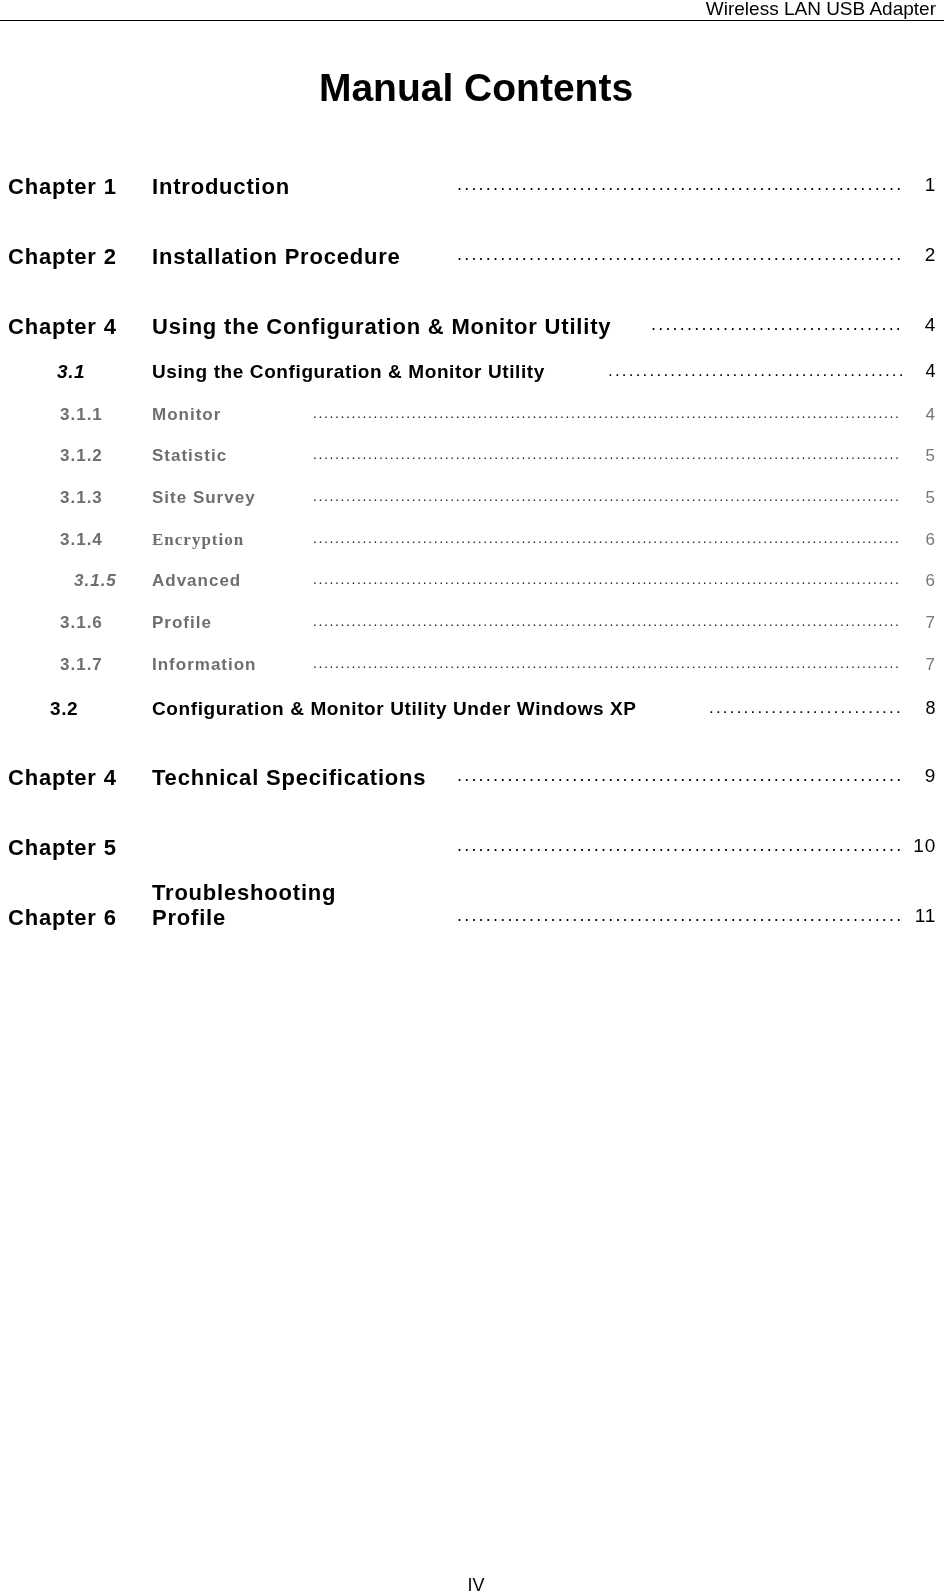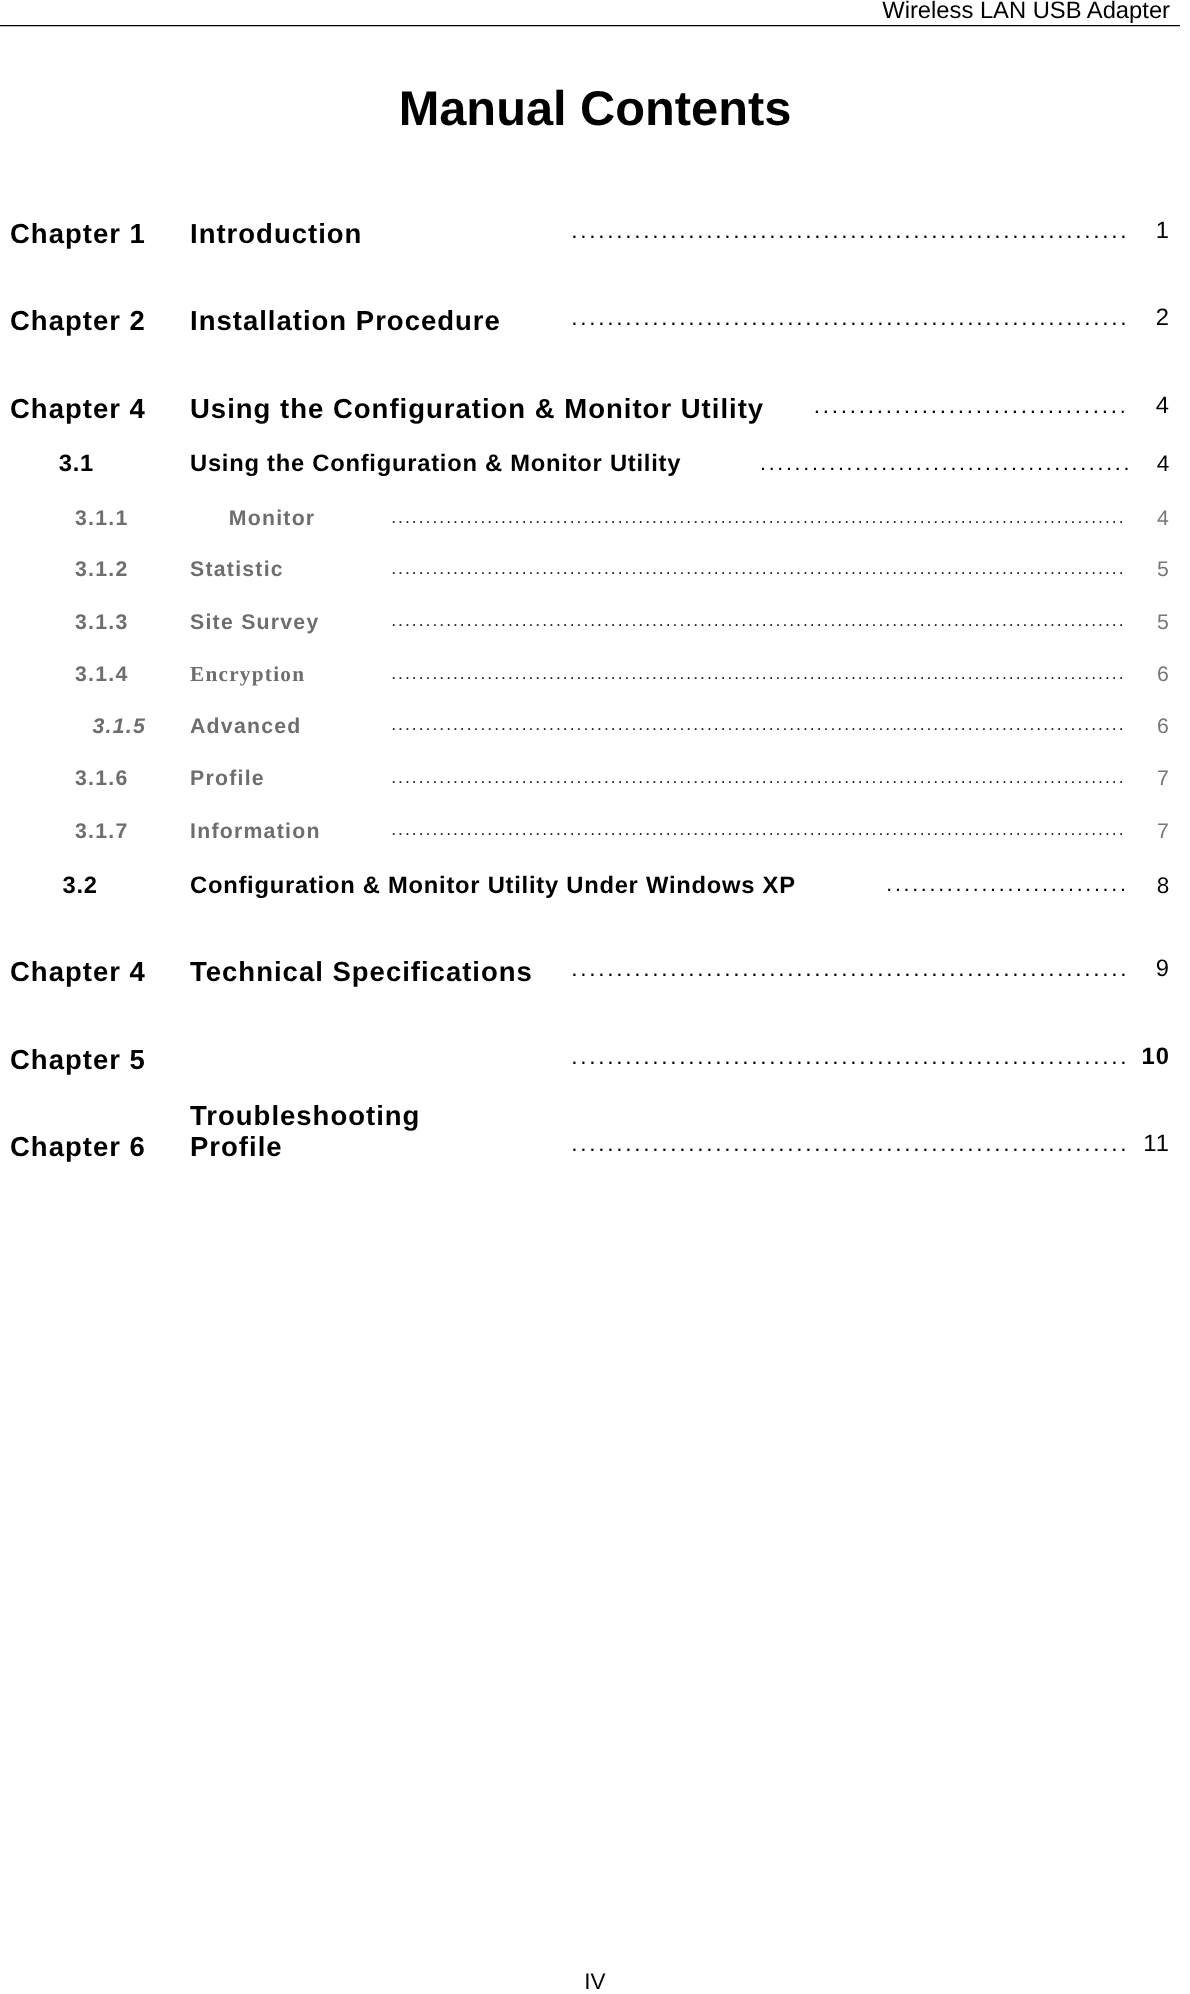--- a/index.html
+++ b/index.html
@@ -59,29 +59,29 @@
 </div>
 
 <div class="row chap" style="top:314px;">
   <span class="abs" style="left:8px;">Chapter  4</span>
   <span class="abs" style="left:152px;">Using the Configuration &amp; Monitor Utility</span>
   <span class="abs dots" style="left:651px; width:248px;">................................................................................................................................</span>
   <span class="abs page" style="right:16px;">4</span>
 </div>
 
 <div class="row sec" style="top:361px;">
-  <span class="abs" style="left:47px;">3.1</span>
+  <span class="abs" style="left:57px;font-style:italic;">3.1</span>
   <span class="abs" style="left:152px;">Using the Configuration &amp; Monitor Utility</span>
   <span class="abs dots" style="left:608px; width:296px;">................................................................................................................................</span>
   <span class="abs page" style="right:16px;">4</span>
 </div>
 
 <div class="row sub" style="top:405px;">
   <span class="abs" style="left:60px;">3.1.1</span>
-  <span class="abs" style="left:152px;margin-left:31px;">Monitor</span>
+  <span class="abs" style="left:152px;">Monitor</span>
   <span class="abs dots" style="left:313px; width:587px;">................................................................................................................................</span>
   <span class="abs page" style="right:16px;">4</span>
 </div>
 
 <div class="row sub" style="top:446px;">
   <span class="abs" style="left:60px;">3.1.2</span>
   <span class="abs" style="left:152px;">Statistic</span>
   <span class="abs dots" style="left:313px; width:587px;">................................................................................................................................</span>
   <span class="abs page" style="right:16px;">5</span>
 </div>
@@ -132,21 +132,21 @@
   <span class="abs" style="left:8px;">Chapter  4</span>
   <span class="abs" style="left:152px;">Technical Specifications</span>
   <span class="abs dots" style="left:457px; width:447px;">................................................................................................................................</span>
   <span class="abs page" style="right:16px;">9</span>
 </div>
 
 <div class="row chap" style="top:835px;">
   <span class="abs" style="left:8px;">Chapter  5</span>
   <span class="abs" style="left:152px;margin-top:45px;">Troubleshooting</span>
   <span class="abs dots" style="left:457px; width:447px;">................................................................................................................................</span>
-  <span class="abs page" style="right:16px;font-weight:bold;">10</span>
+  <span class="abs page" style="right:16px;">10</span>
 </div>
 
 <div class="row chap" style="top:905px;">
   <span class="abs" style="left:8px;">Chapter  6</span>
   <span class="abs" style="left:152px;">Profile</span>
   <span class="abs dots" style="left:457px; width:447px;">................................................................................................................................</span>
   <span class="abs page" style="right:16px;">11</span>
 </div>
 
 <div class="footer">IV</div>

